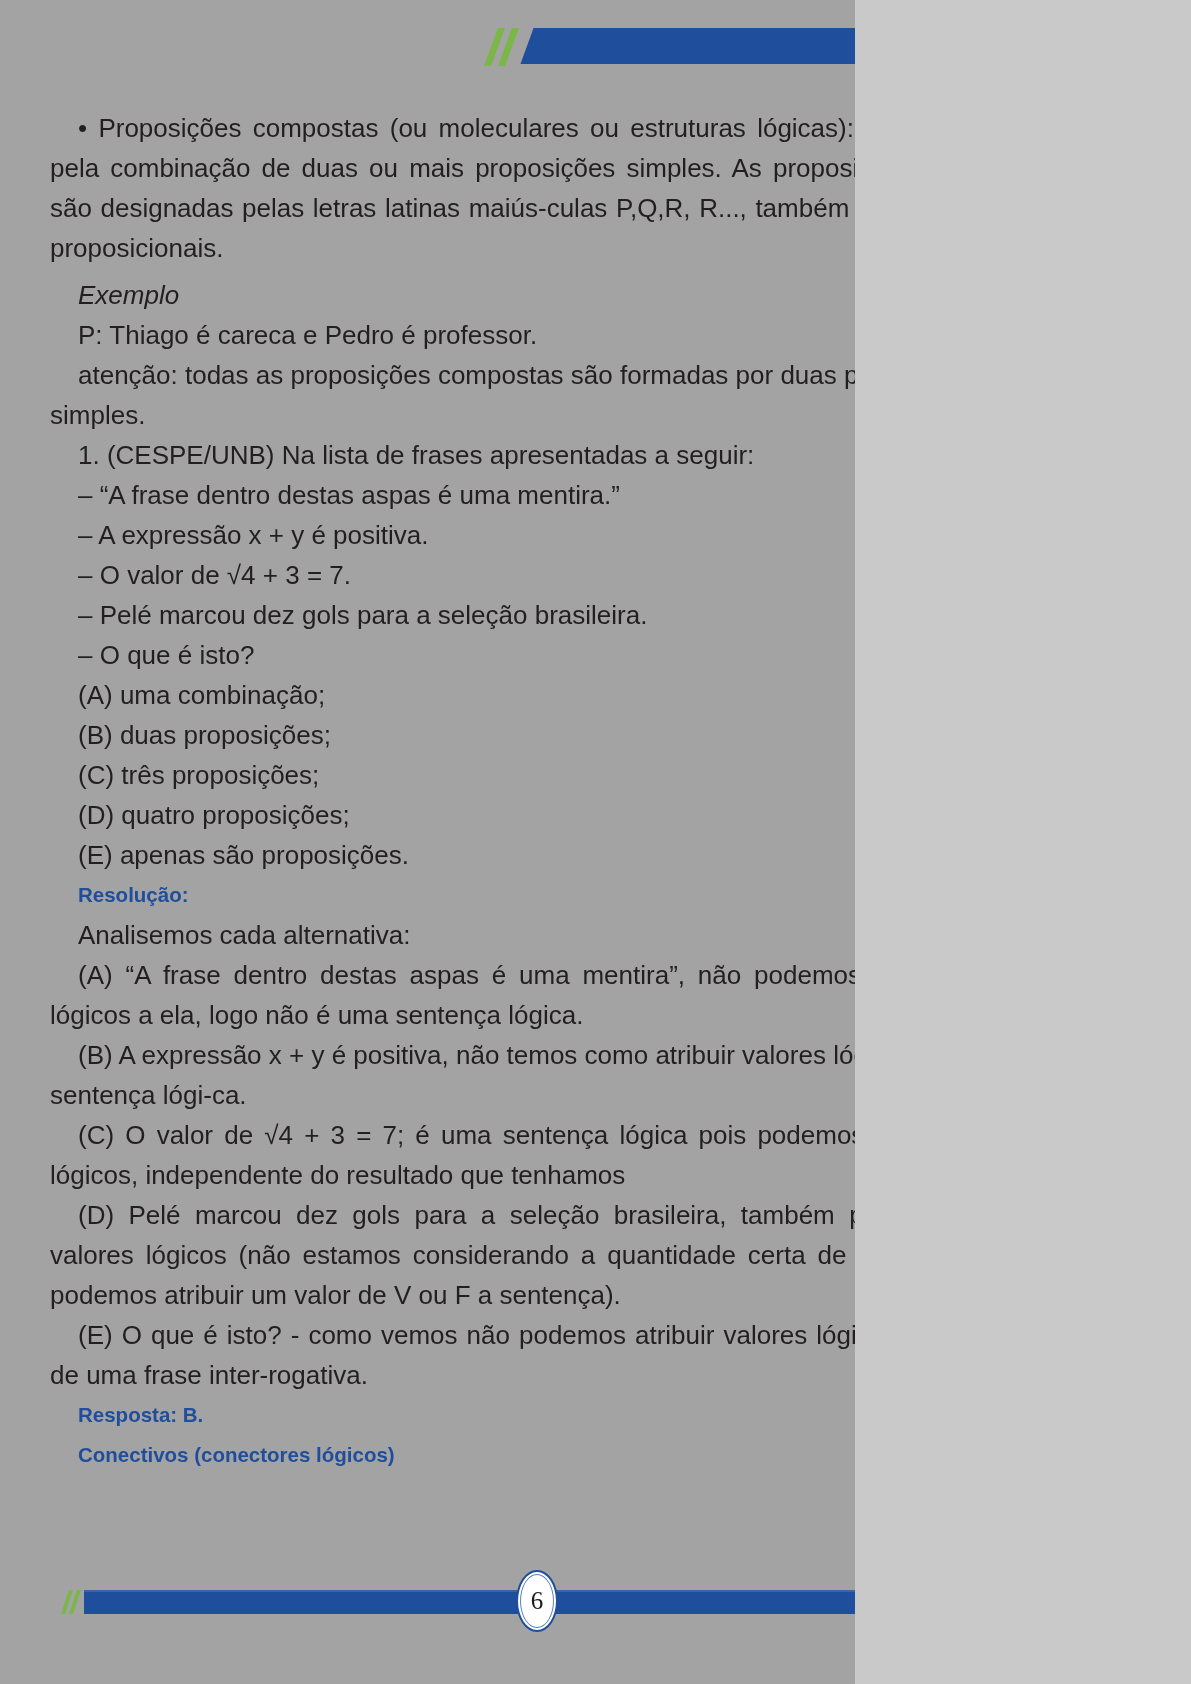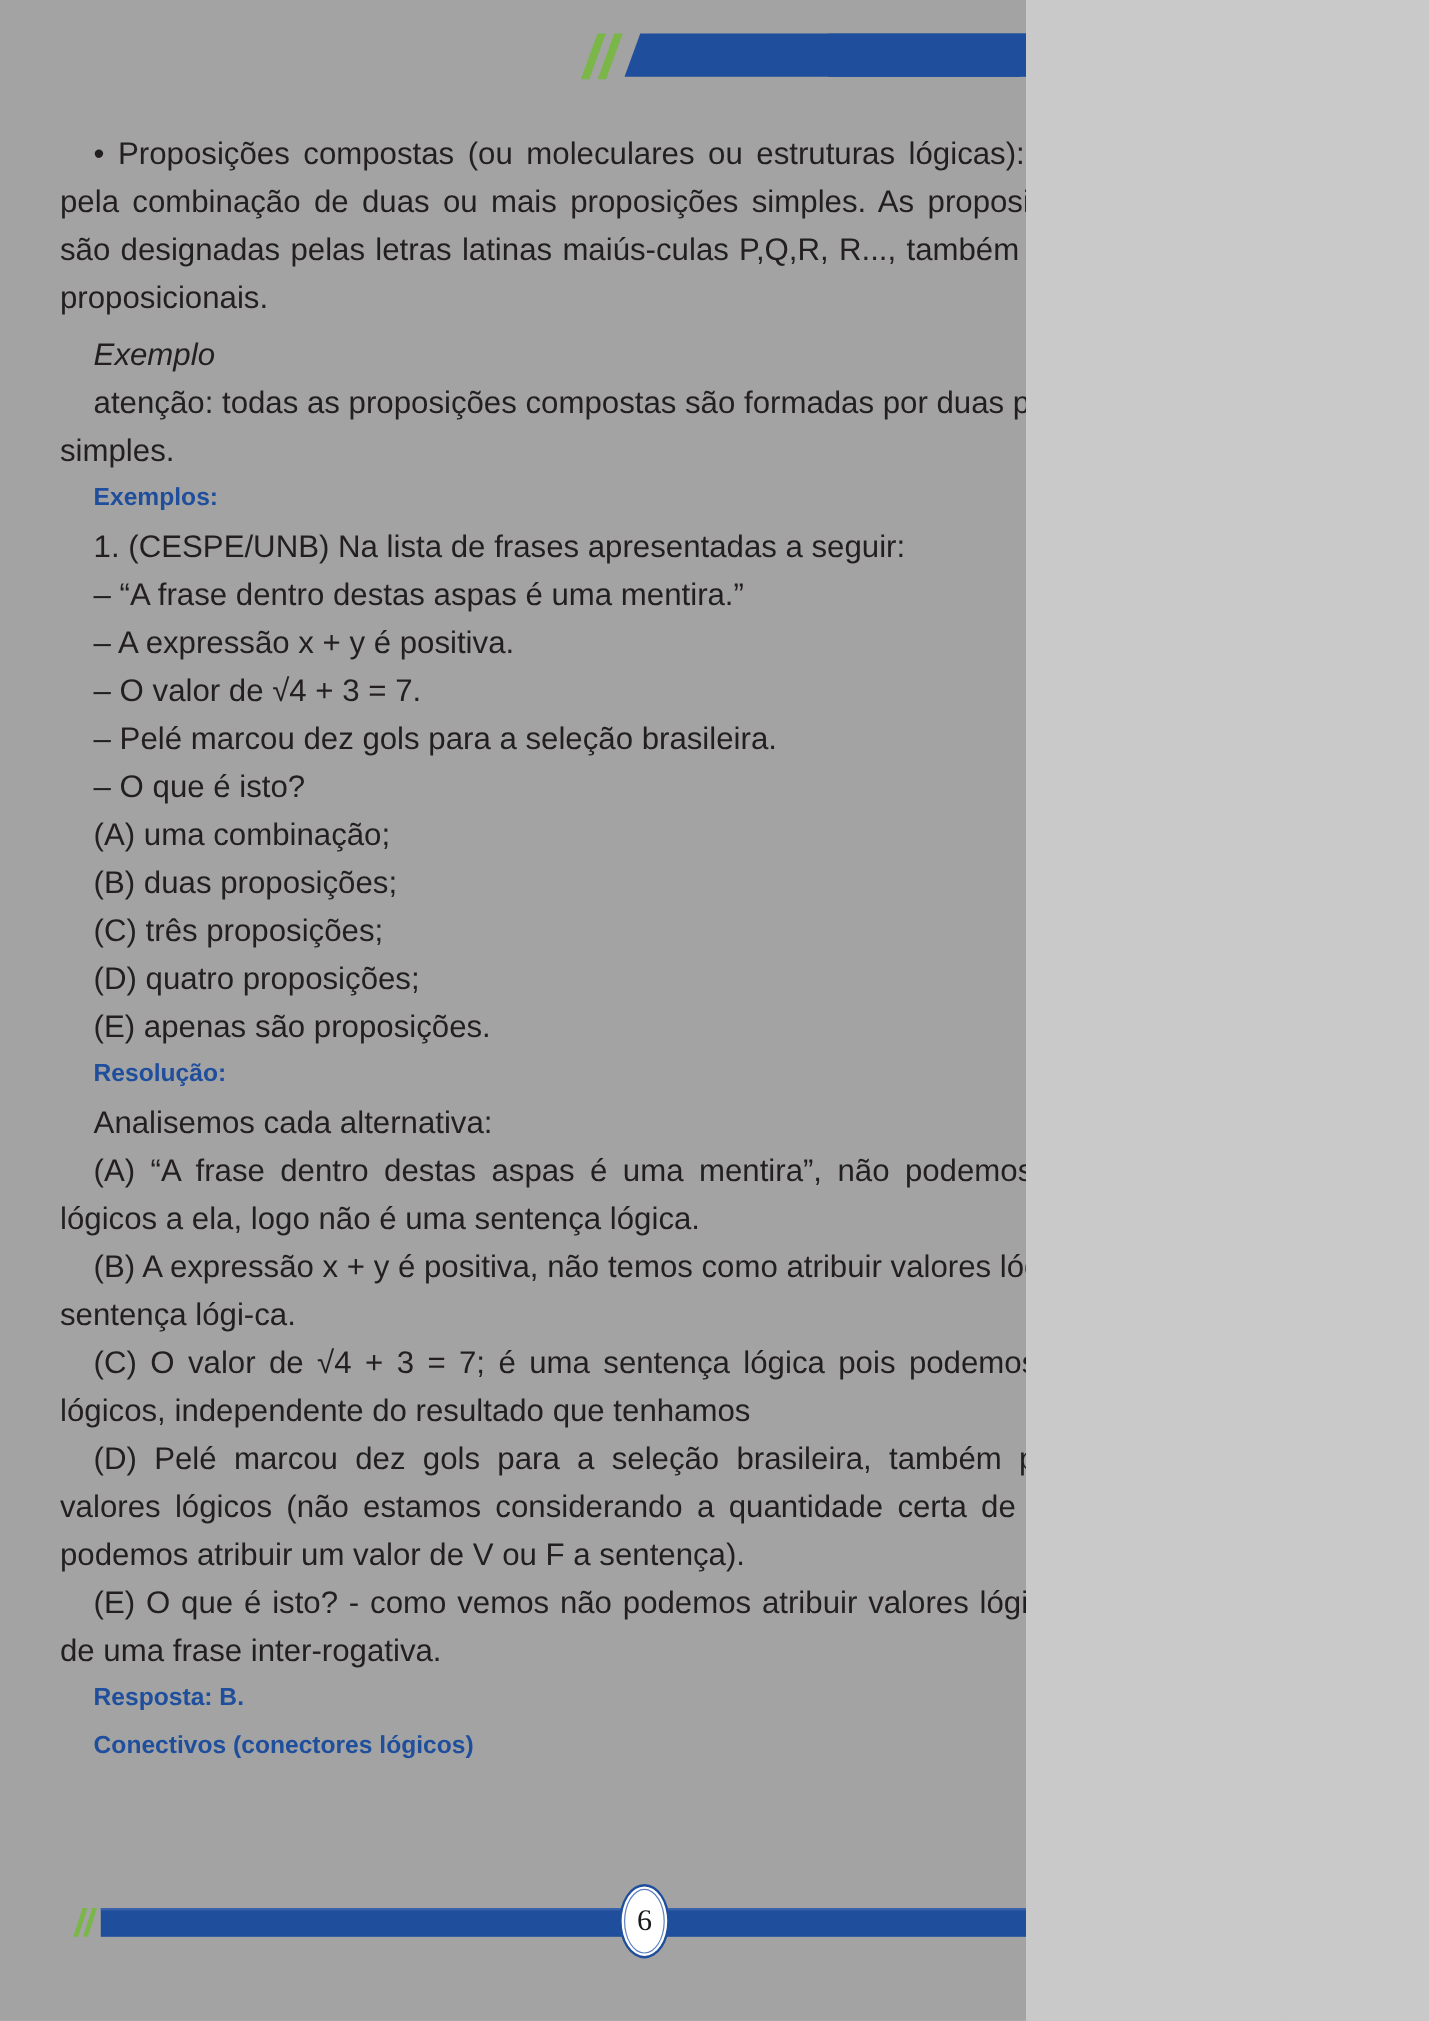--- a/index.html
+++ b/index.html
@@ -248,22 +248,22 @@
         <div class="logo-maxi">Maxi</div>
         <div class="logo-educa">educa</div>
       </div>
     </div>
   </div>
 
   <div class="content">
     <p class="tx ind">• Proposições compostas (ou moleculares ou estruturas lógicas): aquela formada pela combinação de duas ou mais proposições simples. As proposições compostas são designadas pelas letras latinas maiús-culas P,Q,R, R...,  também chamadas letras proposicionais.</p>
     <div class="gap-sm"></div>
     <p class="tx noj ind ital">Exemplo</p>
+    <p class="tx noj ind">P: Thiago é careca e Pedro é professor.</p>
     <p class="tx noj ind">atenção: todas as proposições compostas são formadas por duas proposições simples.</p>
-    <p class="blue-head">Exemplos:</p>
     <p class="tx noj ind">1. (CESPE/UNB) Na lista de frases apresentadas a seguir:</p>
     <p class="tx noj ind">– “A frase dentro destas aspas é uma mentira.”</p>
     <p class="tx noj ind">– A expressão x + y é positiva.</p>
     <p class="tx noj ind">– O valor de √4 + 3 = 7.</p>
     <p class="tx noj ind">– Pelé marcou dez gols para a seleção brasileira.</p>
     <p class="tx noj ind">– O que é isto?</p>
     <p class="tx noj ind">(A) uma combinação;</p>
     <p class="tx noj ind">(B) duas proposições;</p>
     <p class="tx noj ind">(C) três proposições;</p>
     <p class="tx noj ind">(D) quatro proposições;</p>

